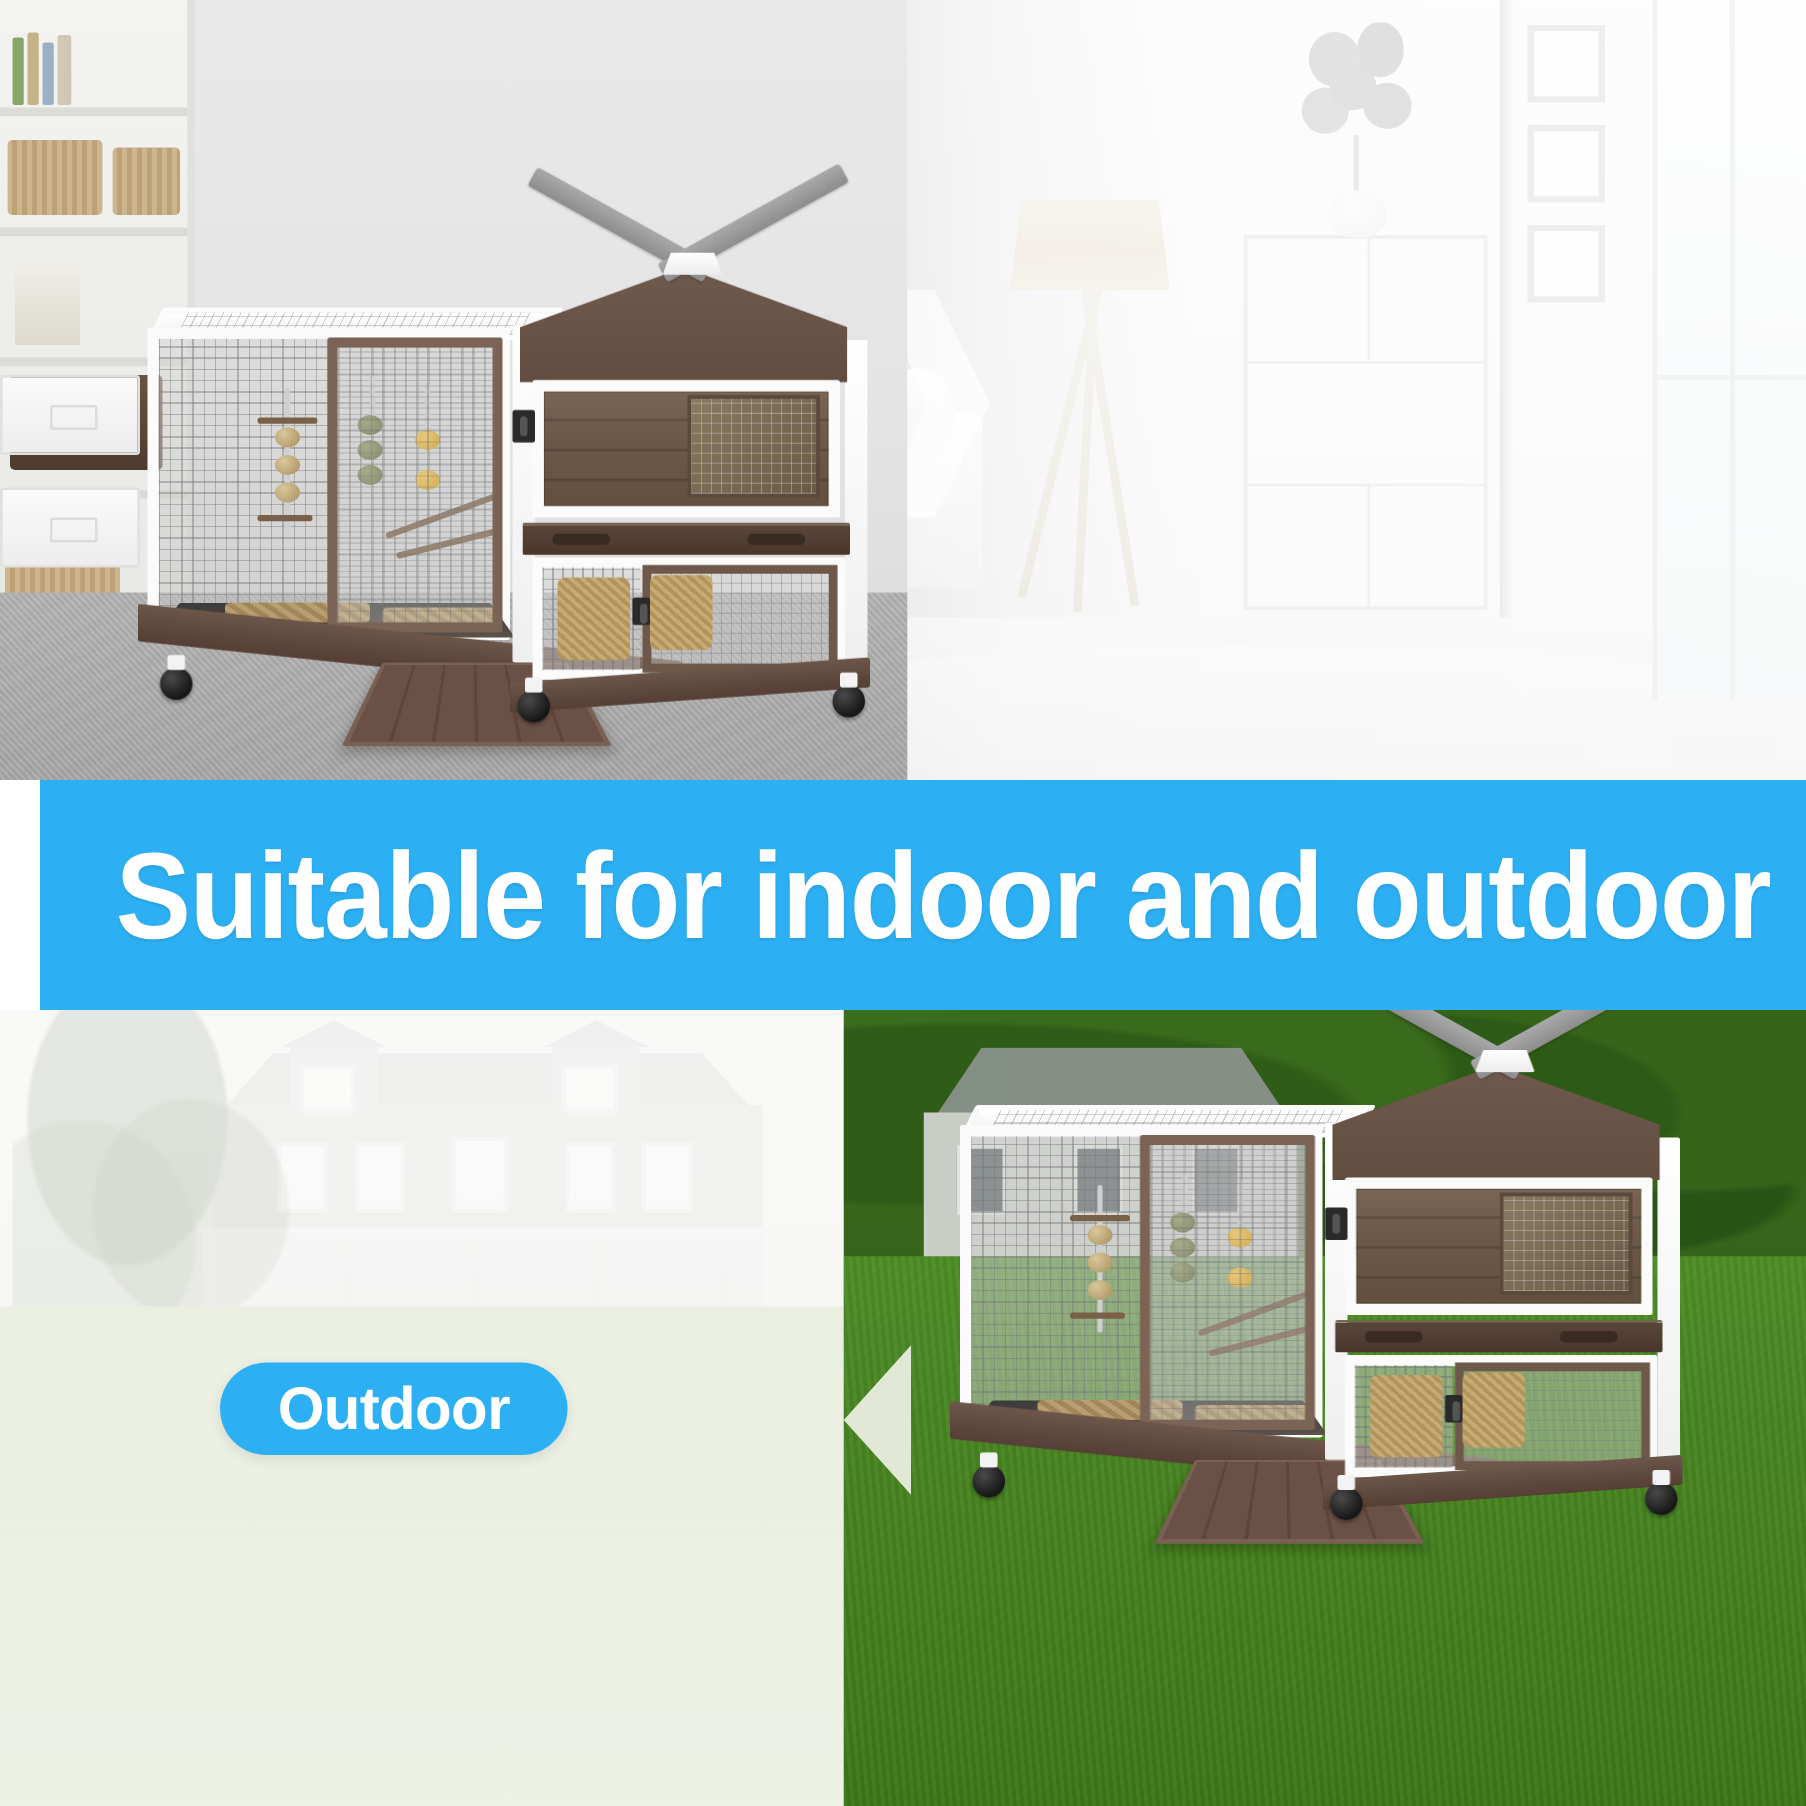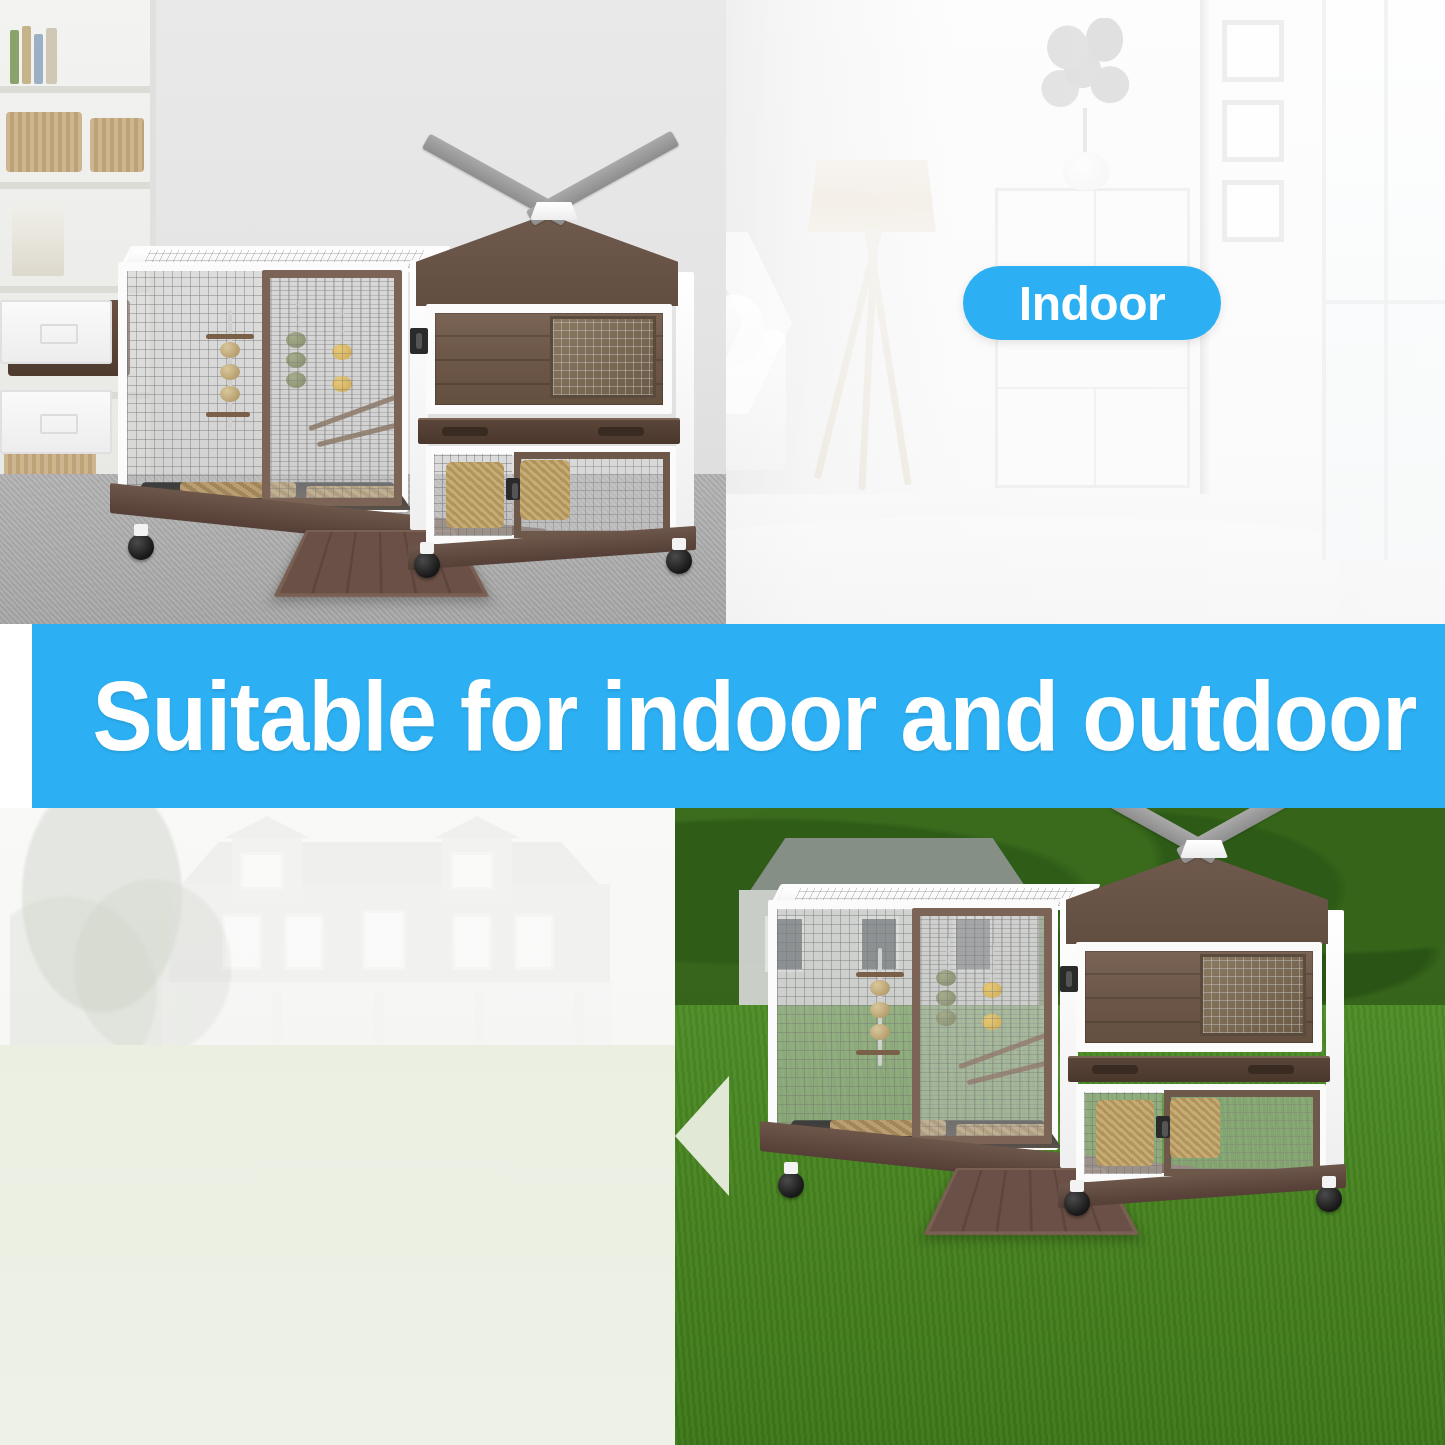--- a/index.html
+++ b/index.html
@@ -666,23 +666,20 @@
         <div class="hinge" style="left:396px;top:278px;width:14px;height:22px"></div>
 
         <div class="h-part house-base"></div>
 
         <div class="wheel" style="left:18px;top:334px"></div>
         <div class="wheel" style="left:304px;top:352px"></div>
         <div class="wheel" style="left:556px;top:348px"></div>
       </div>
     </div>
 
-    <div class="pill pill-indoor">
-      <span>Indoor</span>
-    </div>
   </div>
 
   <div class="banner">
     <div class="banner-text">Suitable for indoor and outdoor</div>
   </div>
 
   <div class="quad bottom-half">
 
     <div class="outdoor-faded">
       <div class="faded-sky"></div>
@@ -786,15 +783,18 @@
         <div class="h-part house-base"></div>
 
         <div class="wheel" style="left:18px;top:334px"></div>
         <div class="wheel" style="left:304px;top:352px"></div>
         <div class="wheel" style="left:556px;top:348px"></div>
       </div>
     </div>
 
     <div class="notch-bottom"></div>
 
+    <div class="pill" style="left:176px;top:282px;width:278px;height:74px;font-size:48px">
+      <span>Outdoor</span>
+    </div>
   </div>
 
 </div>
 
 </body></html>

